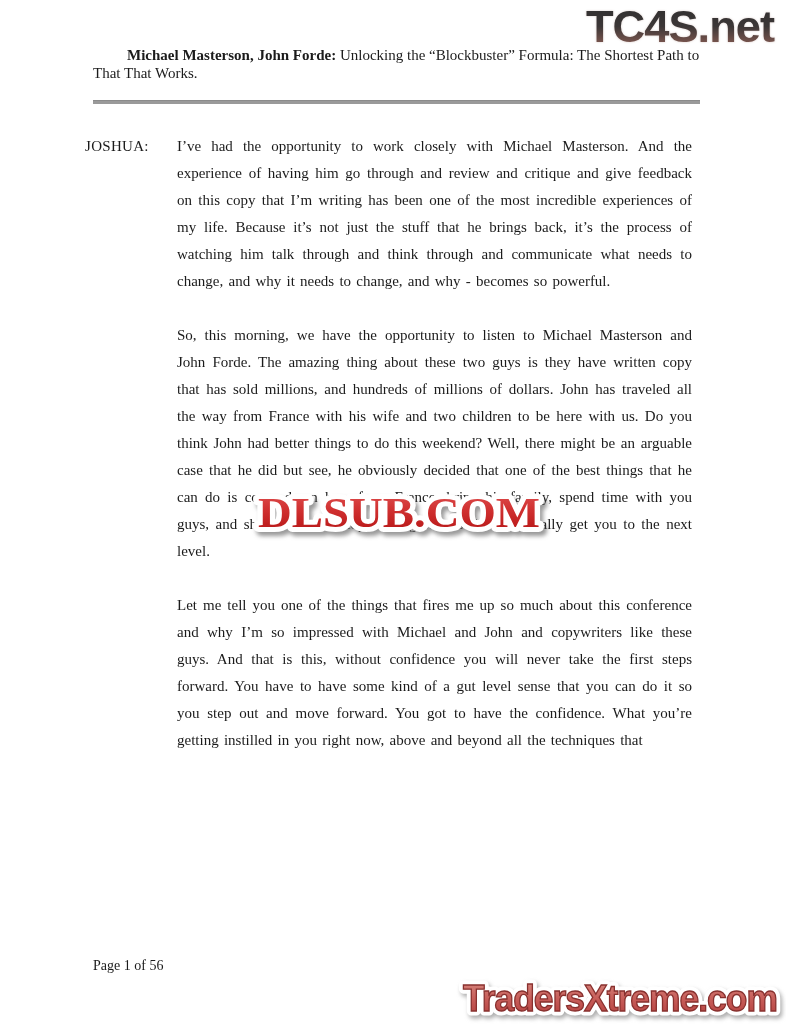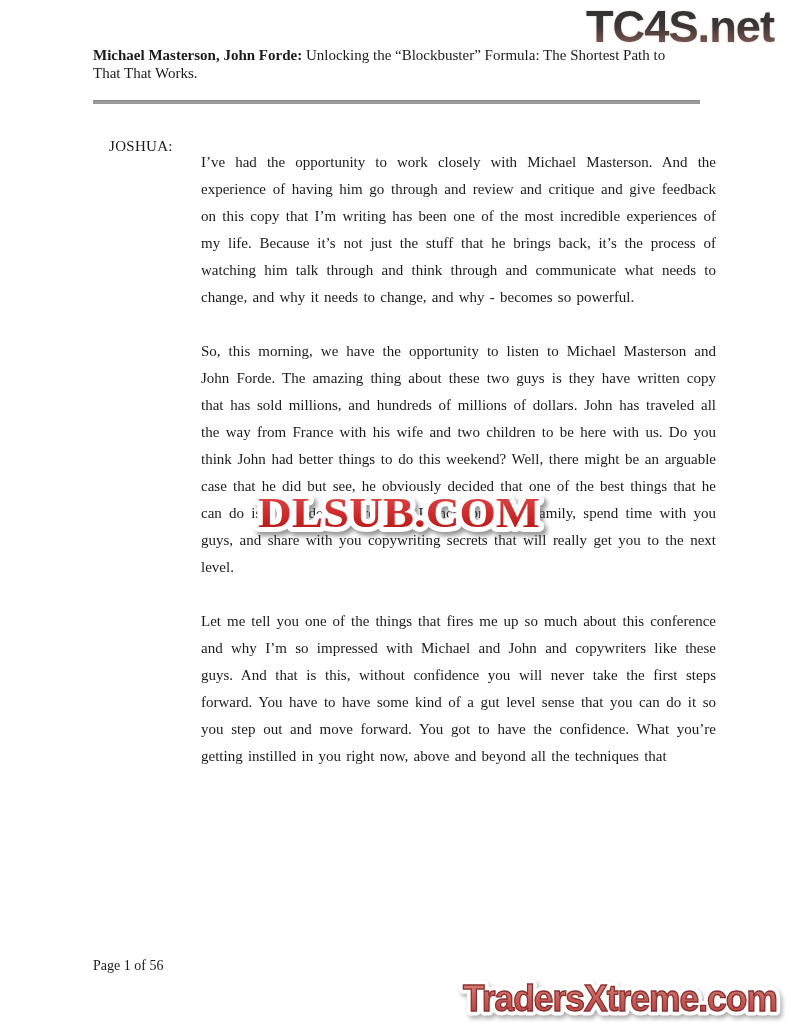--- a/index.html
+++ b/index.html
@@ -25,46 +25,46 @@
     letter-spacing: -1px;
   }
   .tc-soft { filter: blur(0.4px) drop-shadow(0 0 1px rgba(150,110,100,0.35)); }
 
   
   .header-block {
     position: absolute;
     left: 93px; top: 46px; width: 607px;
     font-size: 15px; line-height: 18px;
   }
-  .header-authors { font-weight: bold; }
+  .header-authors { font-weight: bold; margin-left: 34px; }
   .header-rule {
     position: absolute;
     left: 93px; top: 100px;
     width: 607px; height: 4px;
     background: #9a9a9a;
     border-top: 1px solid #8b8b8b;
   }
 
   
   .transcript {
     position: absolute;
-    left: 109px; top: 133px; width: 607px;
+    left: 85px; top: 133px; width: 607px;
   }
   .speaker-label {
     position: absolute;
     left: 0; top: 0;
     font-size: 15px; line-height: 27px;
     letter-spacing: 0.3px;
   }
   .paragraphs { margin-left: 92px; width: 515px; }
   .paragraphs p {
     font-size: 15px;
     line-height: 27px;
     text-align: justify;
-    margin: 16px 0 27px 0;
+    margin: 0 0 27px 0;
     word-spacing: 1.5px;
   }
 
   
   .watermark {
     position: absolute;
     left: 238px; top: 477px;
     width: 322px; height: 68px;
     pointer-events: none;
   }

